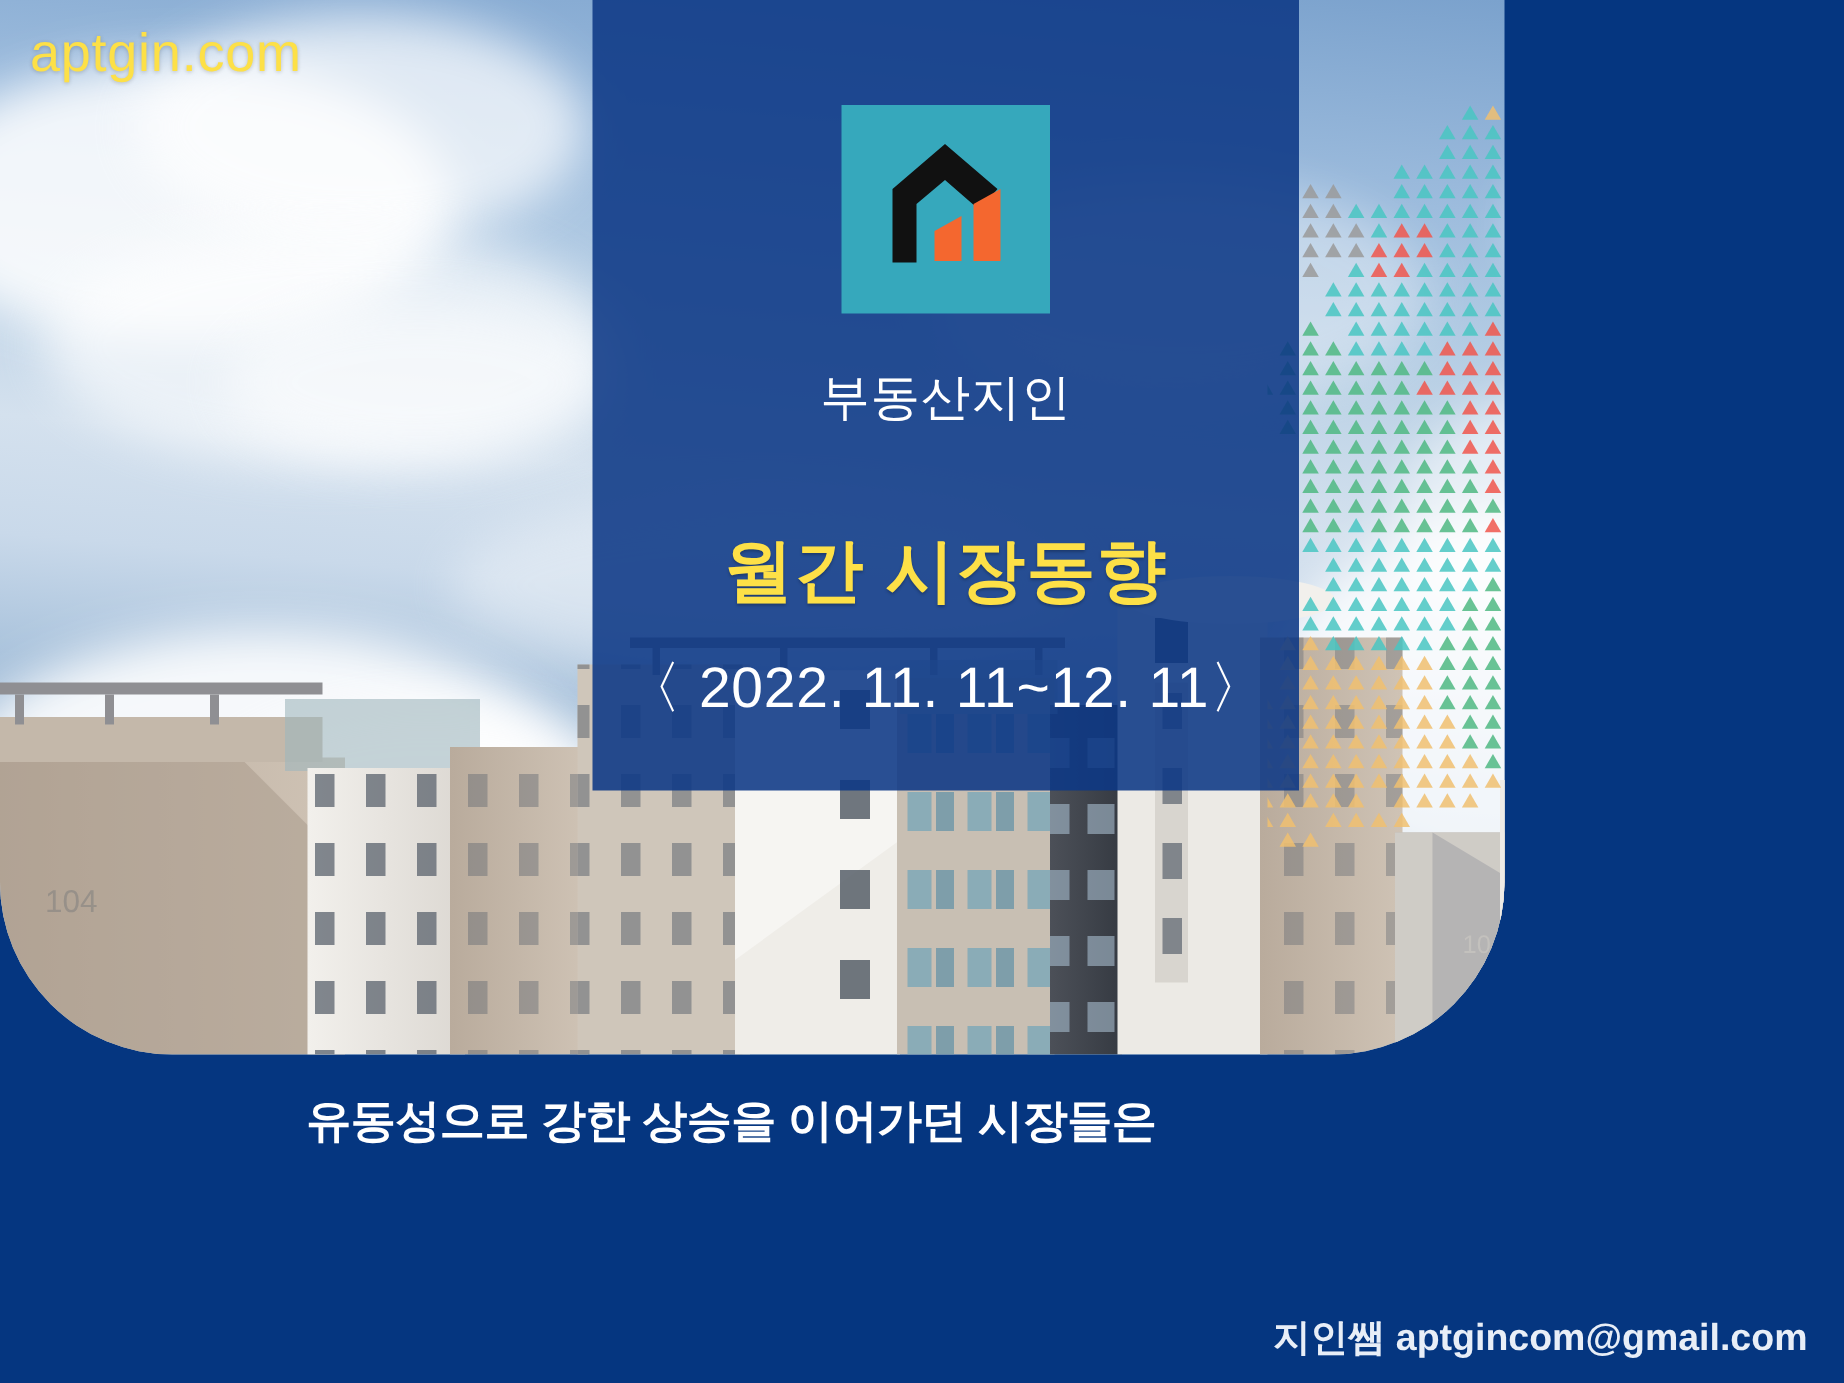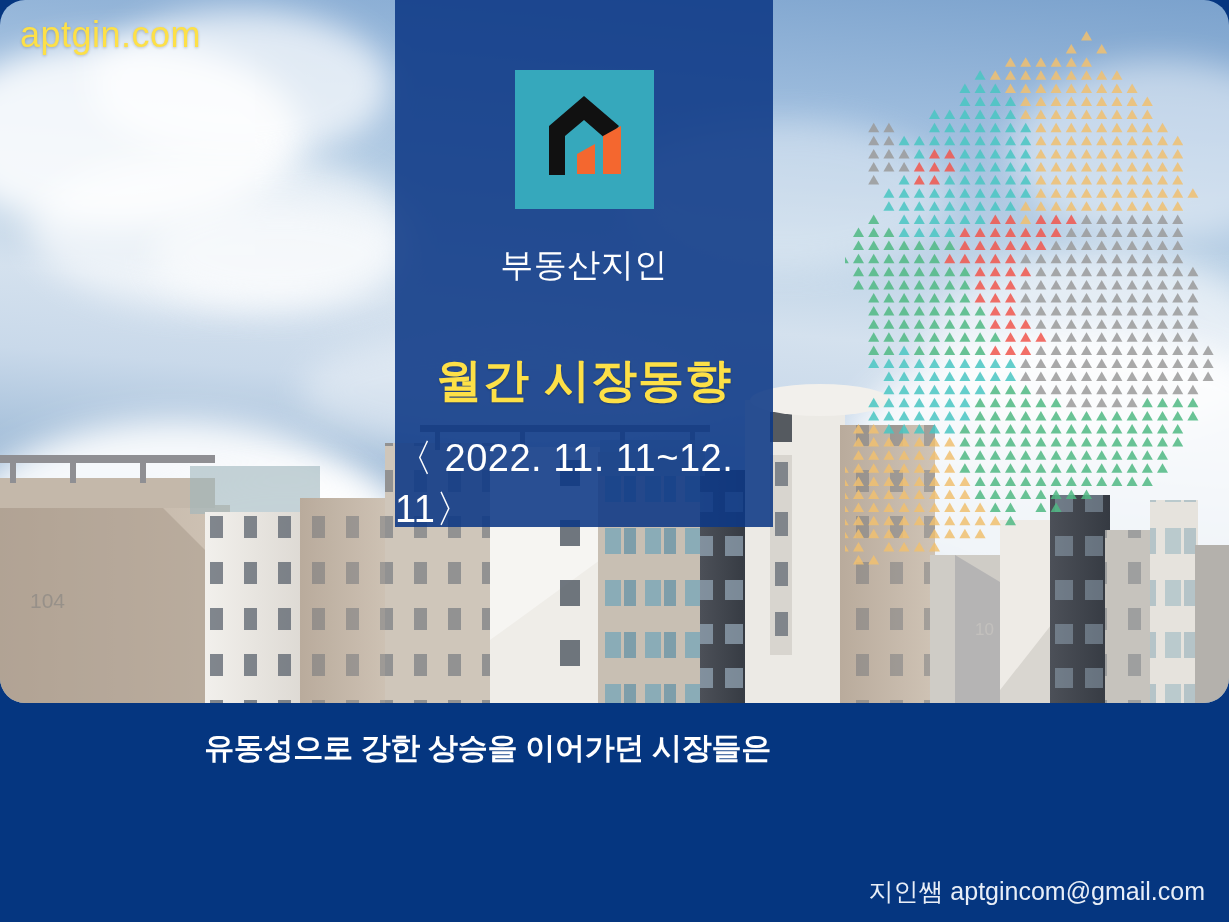--- a/index.html
+++ b/index.html
@@ -5,25 +5,24 @@
   html,body{margin:0;padding:0;}
   body{
     width:1229px;height:922px;overflow:hidden;
     font-family:"Liberation Sans","DejaVu Sans",sans-serif;
     background:#053680;
   }
   .slide{position:relative;width:1229px;height:922px;overflow:hidden;background:#053680;}
 
   
   .photo{
-    position:absolute;left:0;top:0;width:1229px;height:703px;
+    position:absolute;left:0;top:0;width:1003px;height:703px;
     border-bottom-left-radius:115px;border-bottom-right-radius:115px;
     overflow:hidden;
     background:linear-gradient(185deg,#7ba2cd 0%,#9dbcdd 18%,#bcd2e6 34%,#d4e1ee 46%,#c9d9ea 56%,#aac3dc 66%,#93b1d0 78%,#8fb0d2 100%);
-    border-radius:25px;
   }
   
   .cloud{position:absolute;border-radius:50%;background:#ffffff;filter:blur(16px);}
   .c1{left:-60px;top:40px;width:360px;height:190px;opacity:.85;}
   .c2{left:90px;top:10px;width:300px;height:150px;opacity:.7;}
   .c3{left:30px;top:150px;width:380px;height:160px;opacity:.6;}
   .c4{left:150px;top:200px;width:260px;height:110px;opacity:.55;}
   .c5{left:-40px;top:420px;width:430px;height:230px;opacity:.9;}
   .c6{left:120px;top:470px;width:330px;height:190px;opacity:.8;}
   .c7{left:840px;top:330px;width:480px;height:280px;opacity:.85;}
@@ -31,21 +30,21 @@
   .c9{left:1010px;top:60px;width:300px;height:180px;opacity:.45;}
   .c10{left:620px;top:120px;width:330px;height:150px;opacity:.35;}
   .c11{left:300px;top:330px;width:420px;height:120px;opacity:.35;}
 
   
   .map{position:absolute;left:845px;top:25px;width:380px;height:560px;}
   .map svg{display:block;}
 
   
   .panel{
-    position:absolute;left:395px;top:0;width:378px;height:527px;
+    position:absolute;left:395px;top:0;width:471px;height:527px;
     background:rgba(13,56,133,.88);
     display:flex;flex-direction:column;align-items:center;
   }
   .logo{
     margin-top:70px;width:139px;height:139px;background:#36a8bc;position:relative;
   }
   .logo svg{display:block;}
   .brand{
     margin-top:34px;color:#ffffff;font-size:33px;letter-spacing:.5px;font-weight:400;
   }
@@ -62,21 +61,21 @@
     position:absolute;left:20px;top:14px;color:#fde047;font-size:36px;
     letter-spacing:.5px;font-weight:400;text-shadow:0 1px 3px rgba(0,0,0,.2);
   }
 
   
   .summary{
     position:absolute;left:0;top:727px;width:975px;text-align:center;color:#ffffff;
   }
   .summary div{font-size:30px;line-height:41px;font-weight:600;letter-spacing:-.3px;}
   .footer-note{
-    position:absolute;right:24px;bottom:14px;color:#e8eef7;font-size:25px;font-weight:400;
+    position:absolute;right:24px;bottom:14px;color:#e8eef7;font-size:25px;font-weight:700;
   }
 </style>
 </head>
 <body>
 
 <div class="slide">
 
   <div class="photo">
     <div class="cloud c1"></div>
     <div class="cloud c2"></div>

